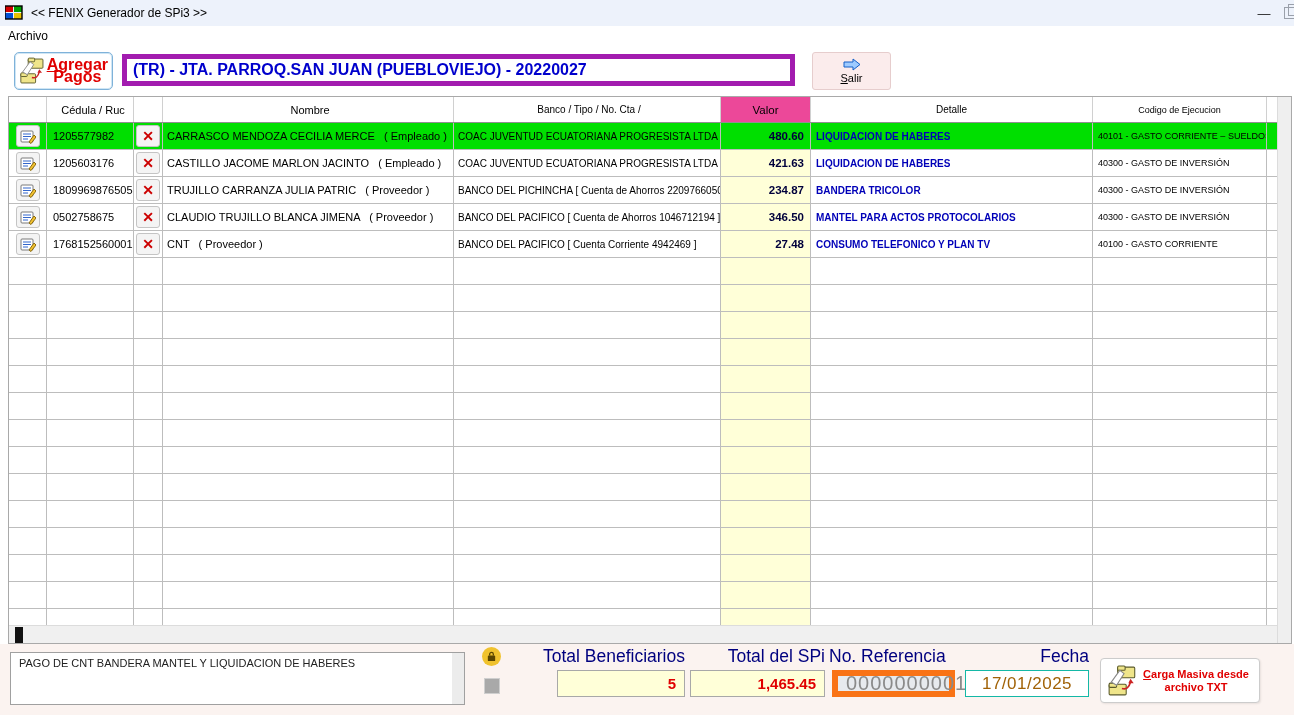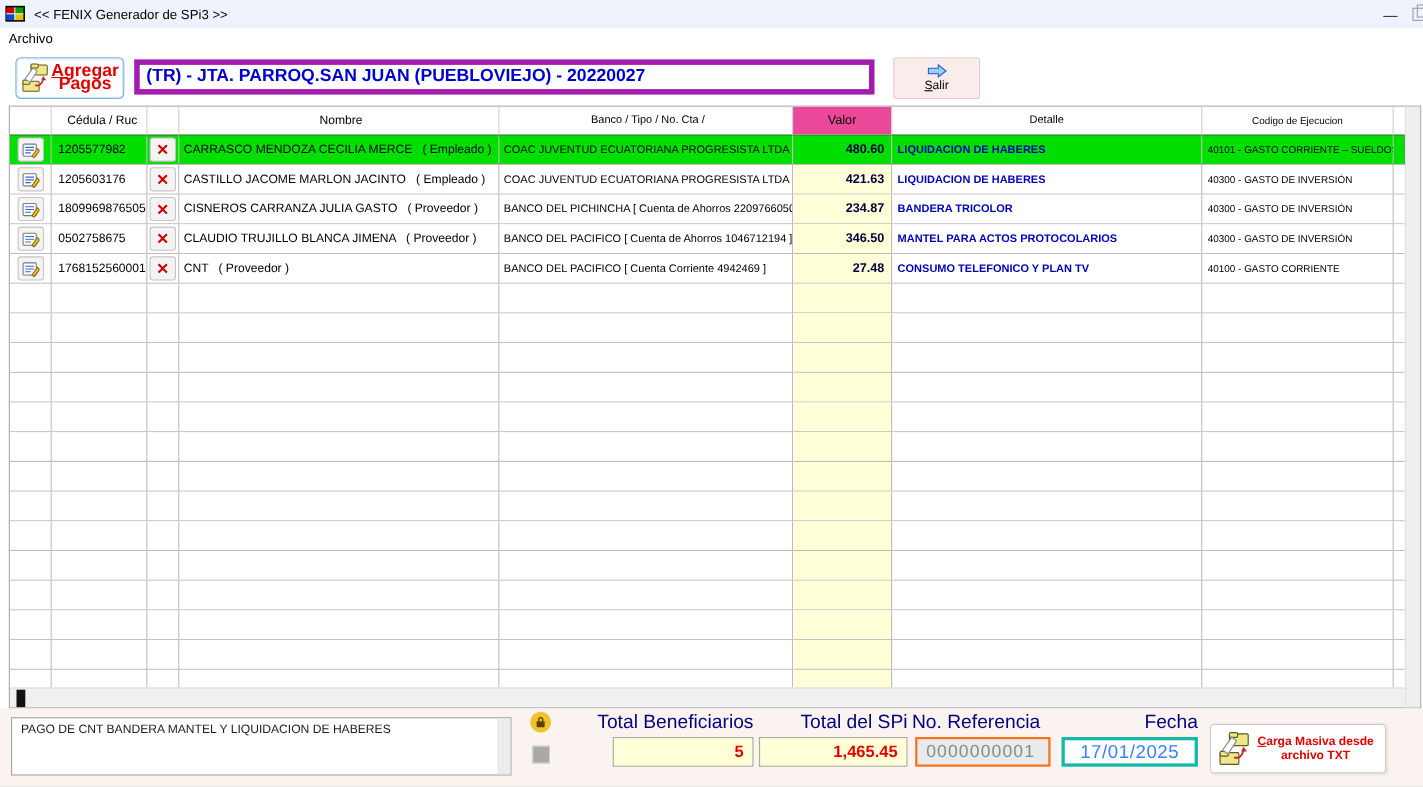--- a/index.html
+++ b/index.html
@@ -68,22 +68,22 @@
   .obs-box { position:absolute; left:10px; top:8px; width:455px; height:53px; background:#fff;
     border:1px solid #a0a0a0; font-family:"Liberation Sans",sans-serif; font-size:11px; color:#222;
     padding:4px 16px 4px 8px; resize:none; overflow:hidden; }
   .obs-scroll { position:absolute; left:452px; top:9px; width:12px; height:51px; background:#ececec; }
   .lock-badge { position:absolute; left:482px; top:3px; width:19px; height:19px; border-radius:50%;
     background:#f0c22e; display:flex; align-items:center; justify-content:center; }
   .gray-square { position:absolute; left:484px; top:34px; width:16px; height:16px; background:#a9a9a9; border:1px solid #cfcfcf; }
   .f-label { position:absolute; font-size:17.5px; color:#00007f; white-space:nowrap; }
   .f-field { position:absolute; height:27px; border:1px solid #a8a8a8; background:#ffffd8;
     font-size:15px; font-weight:bold; color:#e00000; display:flex; align-items:center; justify-content:flex-end; padding:0 8px; }
-  .f-field.ref { background:#e7eaee; border:2px solid #f97316; color:#8a8a8a; font-weight:normal; font-size:16px; justify-content:flex-start; letter-spacing:1px; }
-  .f-field.date { background:#ffffff; border:3px solid #14b8a6; color:#3b82f6; font-weight:normal; font-size:17px; justify-content:center; letter-spacing:0.5px; }
+  .f-field.ref { background:#e7eaee; border:6px solid #f97316; color:#8a8a8a; font-weight:normal; font-size:20px; justify-content:flex-start; letter-spacing:1px; }
+  .f-field.date { background:#ffffff; border:1px solid #14b8a6; color:#a16207; font-weight:normal; font-size:17px; justify-content:center; letter-spacing:0.5px; }
   .btn-carga { position:absolute; left:1100px; top:14px; width:160px; height:45px; background:#fff;
     border:1px solid #cccccc; border-radius:4px; box-shadow:1px 1px 2px rgba(0,0,0,0.08);
     display:flex; align-items:center; padding:2px 6px; cursor:pointer; }
   .btn-carga .txt { color:#e00000; font-weight:bold; font-size:11px; line-height:13px; text-align:center; flex:1; }
 </style>
 </head>
 <body>
 
 <div id="app">
 
@@ -184,21 +184,21 @@
           <div class="t-row">
             <div class="t-cell c-edit"><div class="mini-btn"><svg width="16" height="15" viewBox="0 0 16 15">
                   <rect x="1" y="2" width="12" height="11" rx="1" fill="#fff" stroke="#7a7a7a"></rect>
                   <line x1="3" y1="5" x2="11" y2="5" stroke="#3366cc"></line>
                   <line x1="3" y1="7.5" x2="11" y2="7.5" stroke="#3366cc"></line>
                   <line x1="3" y1="10" x2="8" y2="10" stroke="#3366cc"></line>
                   <polygon points="9,13 14,6 16,8 11,14.5" fill="#f2c230" stroke="#8a6a10"></polygon>
                 </svg></div></div>
             <div class="t-cell c-ced">1809969876505</div>
             <div class="t-cell c-del"><div class="mini-btn"><span class="del-x">✕</span></div></div>
-            <div class="t-cell c-nom">CISNEROS CARRANZA JULIA GASTO   ( Proveedor )</div>
+            <div class="t-cell c-nom">TRUJILLO CARRANZA JULIA PATRIC   ( Proveedor )</div>
             <div class="t-cell c-ban">BANCO DEL PICHINCHA [ Cuenta de Ahorros 2209766050 ]</div>
             <div class="t-cell c-val">234.87</div>
             <div class="t-cell c-det">BANDERA TRICOLOR</div>
             <div class="t-cell c-cod">40300 - GASTO DE INVERSIÓN</div>
             <div class="t-cell c-stub"></div>
           </div>
           <div class="t-row">
             <div class="t-cell c-edit"><div class="mini-btn"><svg width="16" height="15" viewBox="0 0 16 15">
                   <rect x="1" y="2" width="12" height="11" rx="1" fill="#fff" stroke="#7a7a7a"></rect>
                   <line x1="3" y1="5" x2="11" y2="5" stroke="#3366cc"></line>

